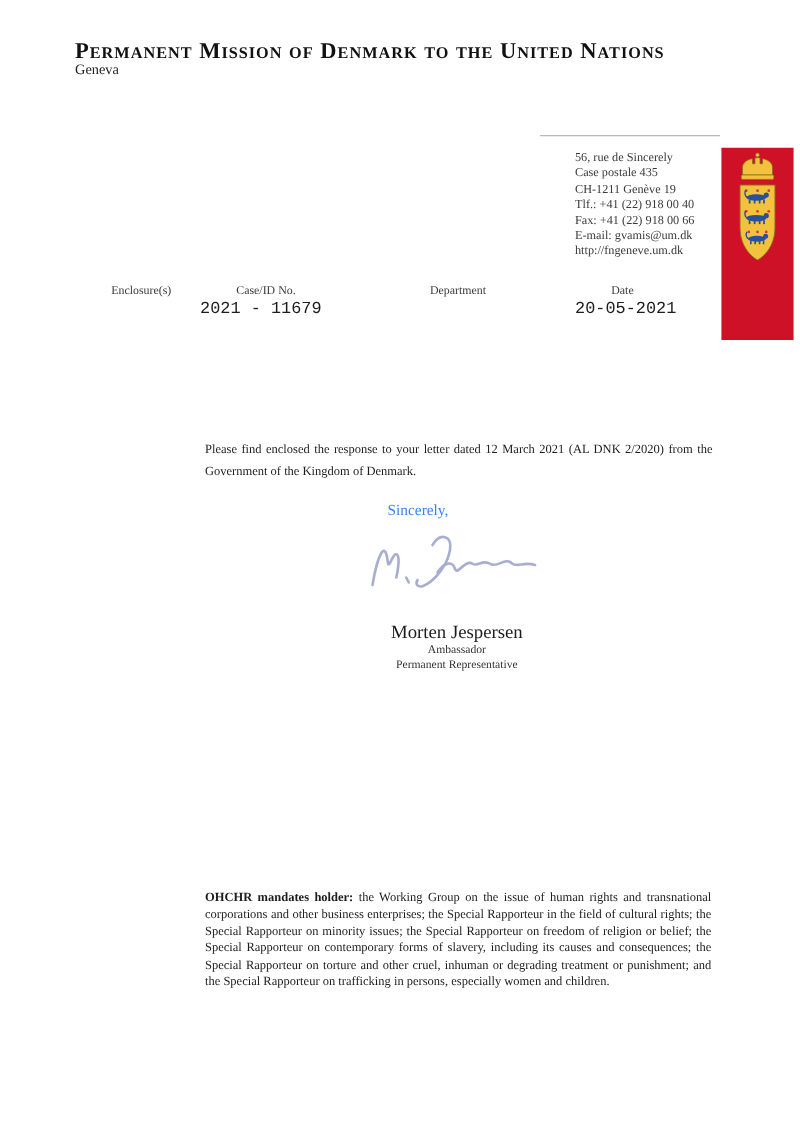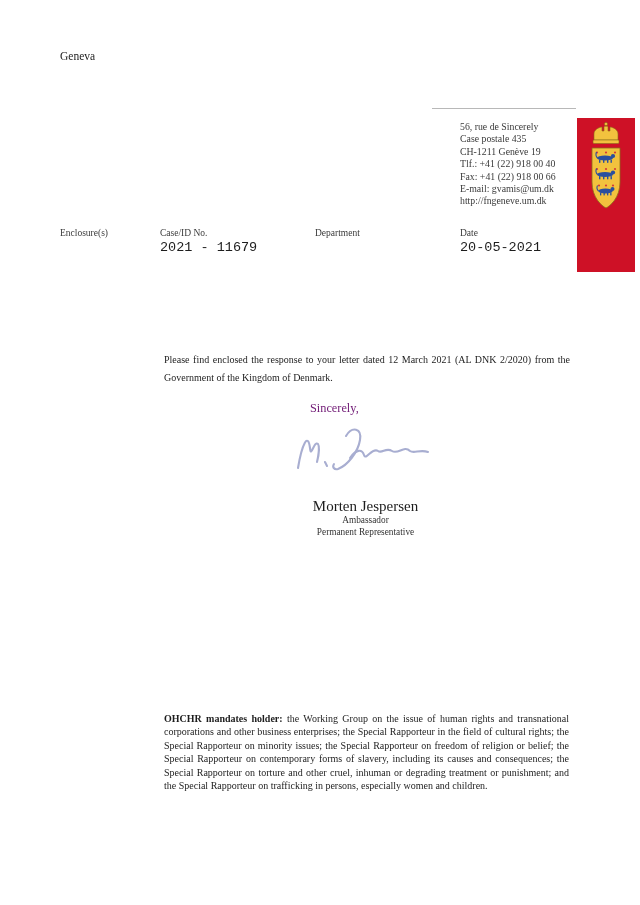--- a/index.html
+++ b/index.html
@@ -9,46 +9,47 @@
   .abs { position:absolute; }
 
   .letter-title { left:60px; top:30px; font-size:18px; font-weight:bold; font-variant:small-caps; letter-spacing:0.8px; color:#111; white-space:nowrap; }
   .letter-subtitle { left:60px; top:50px; font-size:11.5px; color:#222; }
 
   .contact-divider { left:432px; top:108px; width:144px; height:1px; background:#b8b8b8; }
   .contact-block { left:460px; top:121px; font-size:9.8px; line-height:12.4px; color:#3a3a3a; }
 
   .coat { left:577px; top:118px; width:58px; height:154px; }
 
-  .field-label { top:228px; font-size:9.5px; color:#3a3a3a; }
+  .field-label { top:228px; font-size:9.5px; color:#3a3a3a;margin-left:29px; }
   .lbl-enclosure { left:60px; }
   .lbl-case { left:160px; }
   .lbl-department { left:315px; }
   .lbl-date { left:460px; }
   .field-value { top:240px; font-size:13.5px; color:#1d1d1d;font-family:Liberation Mono, monospace; }
   .val-case { left:160px; }
   .val-date { left:460px; }
 
   .body-par { left:164px; top:351px; width:406px; font-size:10px; line-height:17.5px; text-align:justify; color:#1d1d1d; }
-  .closing { left:310px; top:401px; font-size:12.3px; color:#701a75; }
+  .closing { left:310px; top:401px; font-size:12.3px; color:#3b82f6; }
 
   .signature-box { left:288px; top:418px; width:150px; height:68px; }
 
   .signer { left:278px; top:498px; width:175px; text-align:center; color:#1d1d1d; }
   .signer-name { font-size:15px; }
   .signer-title { font-size:9.3px; line-height:11.5px; color:#333; }
 
   .footer-par { left:164px; top:712px; width:405px; font-size:10px; line-height:13.4px; text-align:justify; color:#1d1d1d; }
   .footer-lead { font-weight:bold; }
 </style>
 </head>
 <body>
 
 <div class="page">
 
+  <div class="abs letter-title">Permanent Mission of Denmark to the United Nations</div>
   <div class="abs letter-subtitle">Geneva</div>
 
   <div class="abs contact-divider"></div>
 
   <div class="abs contact-block">
     <div>56, rue de Sincerely</div>
     <div>Case postale 435</div>
     <div>CH-1211 Genève 19</div>
     <div>Tlf.: +41 (22) 918 00 40</div>
     <div>Fax: +41 (22) 918 00 66</div>

